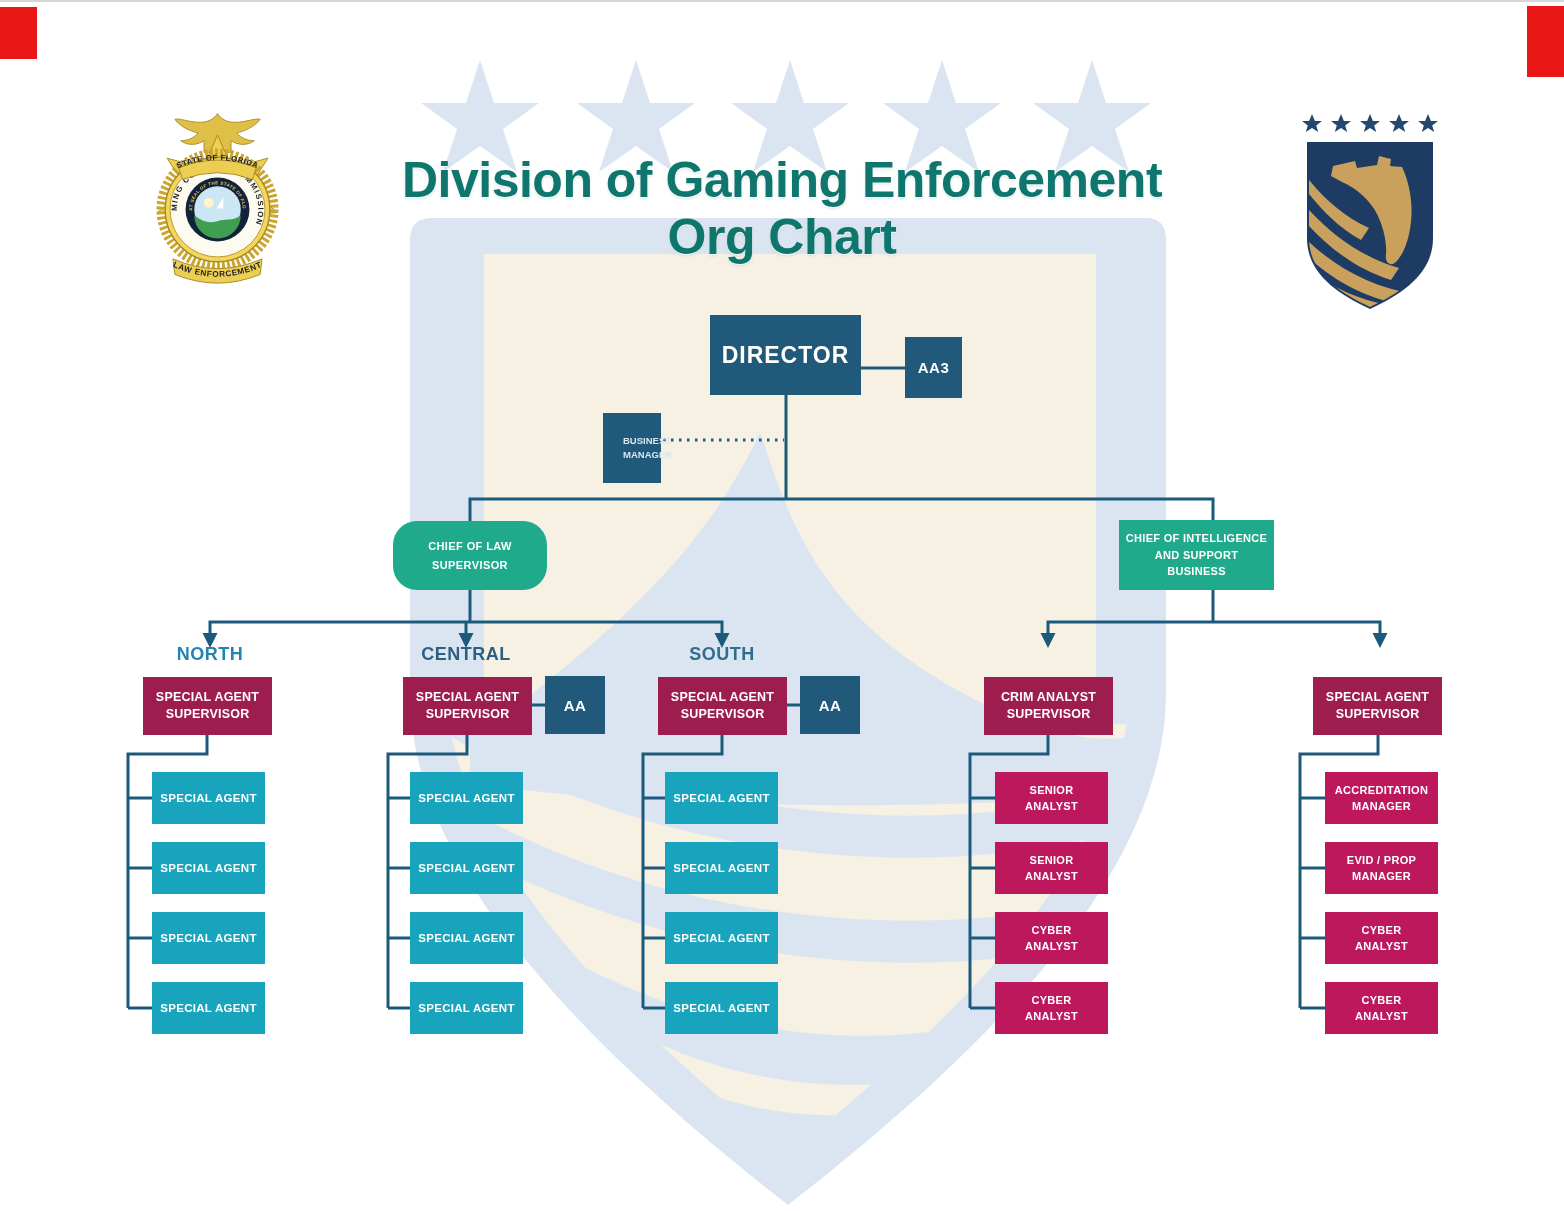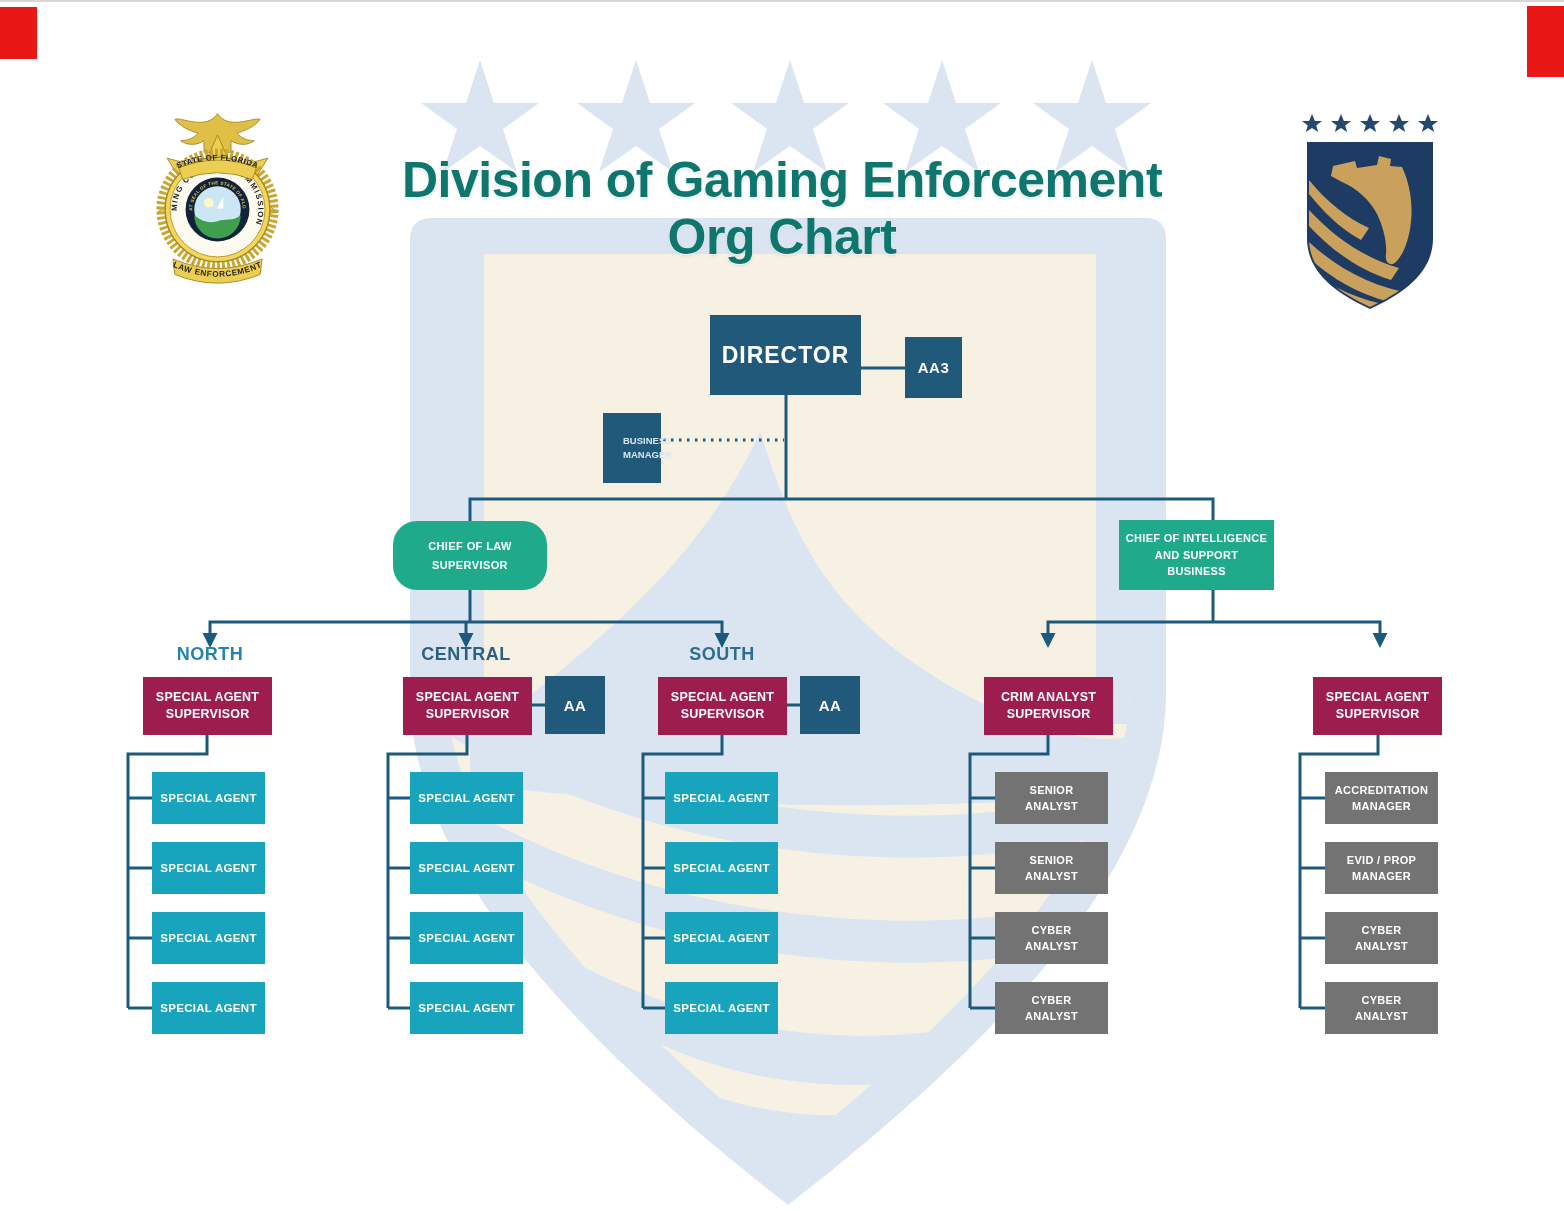--- a/index.html
+++ b/index.html
@@ -17,21 +17,21 @@
   
   .node{
     position:absolute;display:flex;flex-direction:column;align-items:center;justify-content:center;
     text-align:center;color:#fff;font-weight:bold;z-index:2;box-sizing:border-box;
   }
   .node .ln{display:block;white-space:nowrap;}
   .dark {background:#21597b;}
   .green{background:#1faa8c;}
   .maroon{background:#9d1d4f;}
   .teal {background:#18a4bc;}
-  .blue {background:#737373;}
+  .blue {background:#be185d;}
   
   .director{left:710px;top:313px;width:151px;height:80px;font-size:23px;letter-spacing:1px;}
   .aa3{left:905px;top:335px;width:57px;height:61px;font-size:15px;letter-spacing:.5px;}
   .bizmgr{left:603px;top:411px;width:58px;height:70px;font-size:9.5px;align-items:flex-start;text-align:left;padding-left:20px;color:#d9e6ef;line-height:1.5;}
   .chief-law{left:393px;top:519px;width:154px;height:69px;font-size:11px;line-height:1.65;letter-spacing:.4px;border-radius:24px;}
   .chief-intel{left:1119px;top:518px;width:155px;height:70px;font-size:11px;line-height:1.5;letter-spacing:.3px;}
   .sup{width:129px;height:58px;top:675px;font-size:12.5px;line-height:1.4;letter-spacing:.2px;}
   .sup-n{left:143px;} .sup-c{left:403px;} .sup-s{left:658px;} .sup-cr{left:984px;} .sup-r{left:1313px;}
   .aabox{width:60px;height:58px;top:674px;font-size:15px;letter-spacing:.5px;}
   .aa-c{left:545px;} .aa-s{left:800px;}

